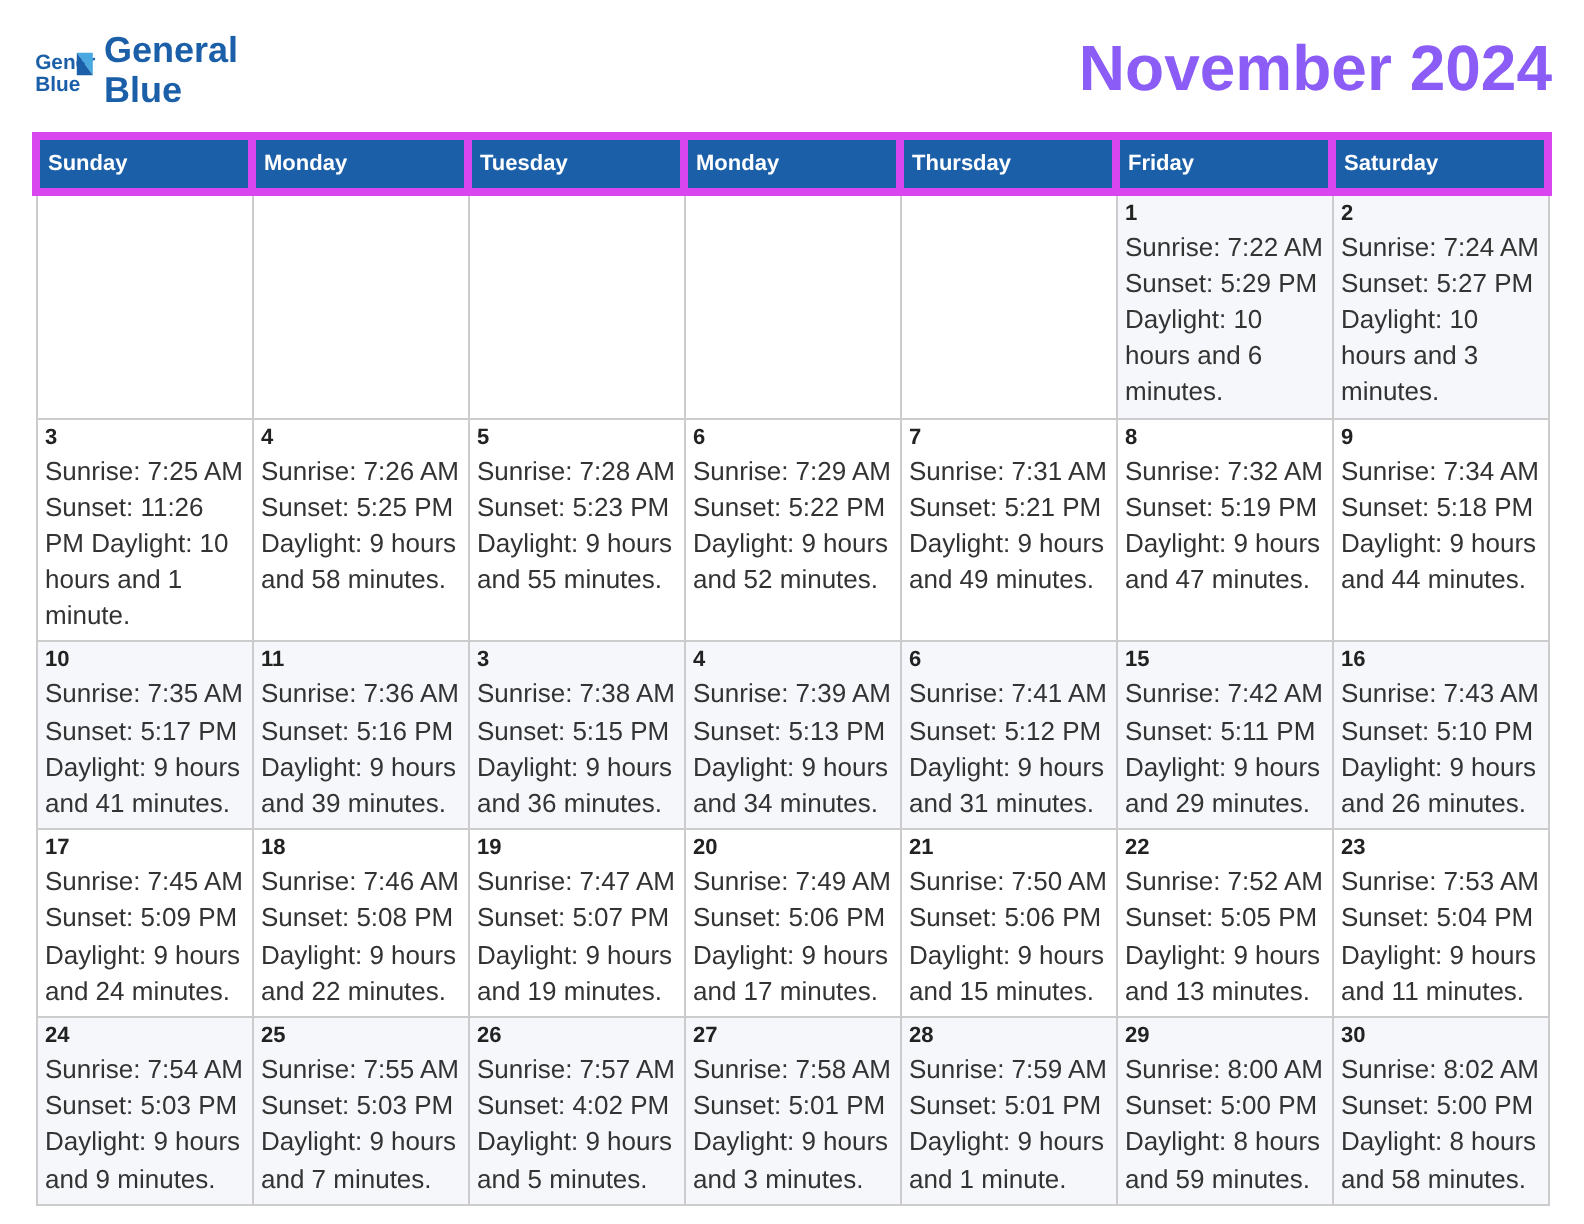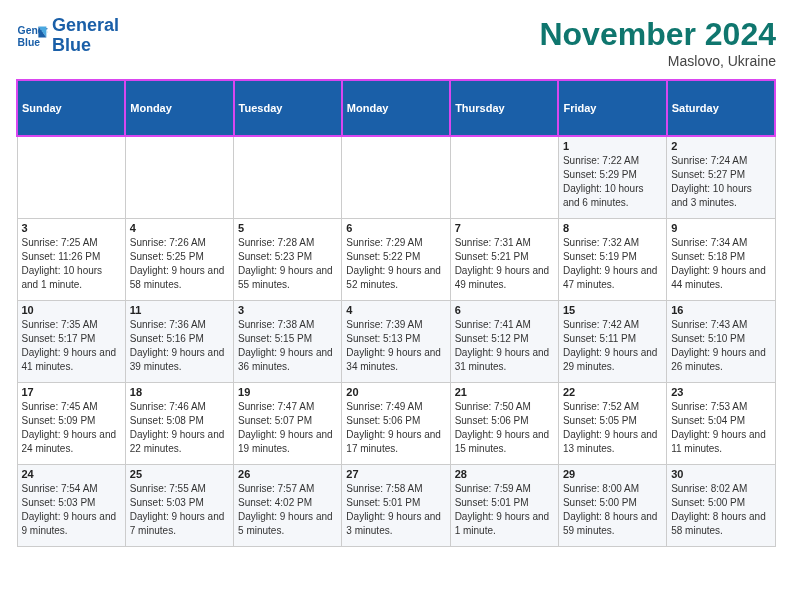--- a/index.html
+++ b/index.html
@@ -35,60 +35,60 @@
       width: 32px;
       height: 32px;
       margin-right: 4px;
     }
     .title-block {
       text-align: right;
     }
     .month-title {
       font-size: 32px;
       font-weight: bold;
-      color: #0f766e;
+      color: #8b5cf6;
     }
     .subtitle {
       font-size: 14px;
       color: #444;
     }
     table {
       width: 100%;
       border-collapse: collapse;
       table-layout: fixed;
     }
     thead th {
       background: #1a5fa8;
       color: #fff;
       font-size: 11px;
       font-weight: bold;
-      padding: 21px 4px;
+      padding: 6px 4px;
       text-align: left;
-      border: 2px solid #d946ef;
+      border: 4px solid #d946ef;
     }
     tbody td {
       border: 1px solid #ccc;
       vertical-align: top;
       padding: 3px 4px;
       font-size: 9.5px;
       color: #222;
       height: 82px;
       background: #fff;
     }
     tbody tr:nth-child(odd) td {
       background: #f5f7fa;
     }
     .day-num {
       font-weight: bold;
       font-size: 11px;
       display: block;
       margin-bottom: 2px;
     }
     .day-info {
-      font-size: 10px;
+      font-size: 13px;
       color: #333;
       line-height: 1.4;
     }
     .empty-cell {
       background: #fff !important;
     }
   </style>
 </head>
 <body>
 
@@ -102,21 +102,20 @@
         <polygon points="28,8 38,8 38,22" fill="#4aa8e0"></polygon>
         <polygon points="28,8 38,22 28,22" fill="#1a5fa8"></polygon>
       </svg>
       <div>
         <div class="logo-text">General</div>
         <div class="logo-text">Blue</div>
       </div>
     </div>
     <div class="title-block">
       <div class="month-title">November 2024</div>
-      <div class="subtitle">Maslovo, Ukraine</div>
     </div>
   </div>
 
   <table>
     <thead>
       <tr>
         <th>Sunday</th>
         <th>Monday</th>
         <th>Tuesday</th>
         <th>Monday</th>

